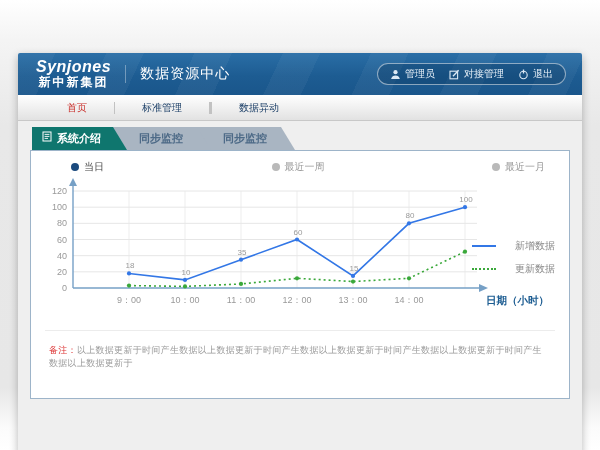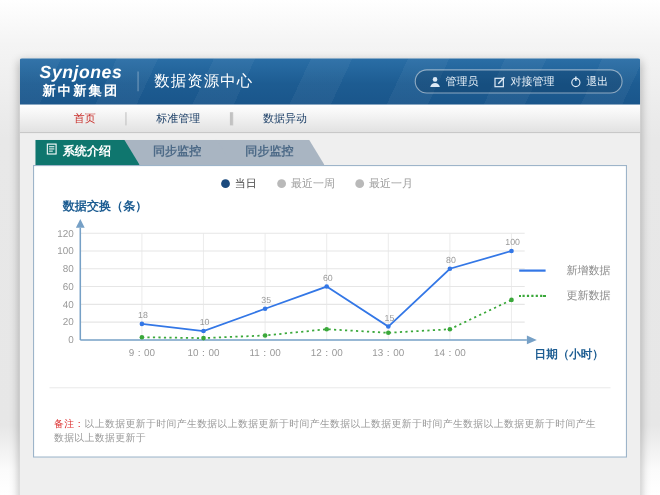--- a/index.html
+++ b/index.html
@@ -42,35 +42,35 @@
   
   .content { padding:6px 12px 12px; }
   .tabs { display:flex; margin-left:2px; height:23px; }
   .tab { line-height:23px; font-size:11px; font-weight:bold; cursor:pointer;
     clip-path:polygon(0 0, calc(100% - 14px) 0, 100% 100%, 0 100%); }
   .tab.active { background:#0f766e; color:#fff; padding:0 26px 0 10px; display:flex; align-items:center; gap:5px; z-index:3; position:relative; }
   .tab.inactive { background:#a9b5c2; color:#4d6a87; padding:0 28px 0 28px; margin-left:-16px; position:relative; }
   .tab.t2 { z-index:2; } .tab.t3 { z-index:1; }
   .panel { position:relative; background:#fff; border:1px solid #9db4c9; min-height:249px; }
   
-  .radio-row { display:flex; justify-content:center; gap:18px; padding:9px 24px 0 0; }
+  .radio-row { display:flex; justify-content:space-between; gap:18px; padding:9px 24px 0 0;margin-left:40px; }
   .radio { display:flex; align-items:center; gap:5px; font-size:10px; cursor:pointer; }
   .dot { width:8px; height:8px; border-radius:50%; background:#b9b9b9; }
   .radio.selected .dot { background:#1b4a7e; }
   .radio .lbl { color:#9a9a9a; }
   .radio.selected .lbl { color:#444; }
   .y-title { color:#1d5d92; font-weight:bold; font-size:11px; padding:6px 0 0 26px; }
   #chart { padding:2px 4px 0 8px; }
   
   .legend { position:absolute; top:88px; right:14px; display:flex; flex-direction:column; gap:9px; }
   .legend-item { display:flex; align-items:center; gap:19px; font-size:10px; color:#8a8a8a; cursor:pointer; }
   .ln-solid { width:24px; height:0; border-top:2px solid #3377e6; }
   .ln-dotted { width:24px; height:0; border-top:2px dotted #3aa83a; }
   
-  .note { margin:8px 14px 0; border-top:1px solid #ececec; padding:26px 4px 10px; font-size:9px; color:#9a9a9a; letter-spacing:.3px; }
+  .note { margin:8px 14px 0; border-top:1px solid #ececec; padding:13px 4px 10px; font-size:9px; color:#9a9a9a; letter-spacing:.3px; }
   .note-label { color:#dd3333; }
 </style>
 </head>
 <body>
 
 <div class="window">
 
   <div class="hd">
     <div class="logo">
       <div class="logo-en">Synjones</div>
@@ -142,21 +142,20 @@
         <div class="radio">
           <span class="dot"></span>
           <span class="lbl">最近一周</span>
         </div>
         <div class="radio">
           <span class="dot"></span>
           <span class="lbl">最近一月</span>
         </div>
       </div>
 
-      <div class="y-title">数据交换（条）</div>
 
       <div id="chart"><svg width="520" height="142" viewBox="0 0 520 142" font-family="Liberation Sans,DejaVu Sans,sans-serif">
             <line x1="90" y1="15" x2="90" y2="112" stroke="#ededed" stroke-width="1"></line>
             <line x1="146" y1="15" x2="146" y2="112" stroke="#ededed" stroke-width="1"></line>
             <line x1="202" y1="15" x2="202" y2="112" stroke="#ededed" stroke-width="1"></line>
             <line x1="258" y1="15" x2="258" y2="112" stroke="#ededed" stroke-width="1"></line>
             <line x1="314" y1="15" x2="314" y2="112" stroke="#ededed" stroke-width="1"></line>
             <line x1="370" y1="15" x2="370" y2="112" stroke="#ededed" stroke-width="1"></line>
             <line x1="426" y1="15" x2="426" y2="112" stroke="#ededed" stroke-width="1"></line>
             <line x1="34" y1="95.83333333333333" x2="438" y2="95.83333333333333" stroke="#e6e6e6" stroke-width="1"></line>

